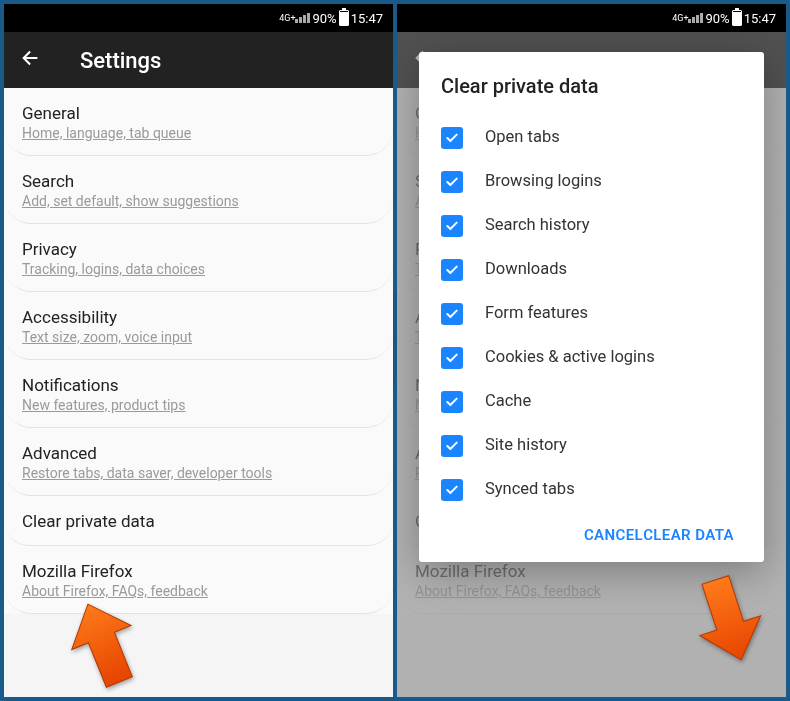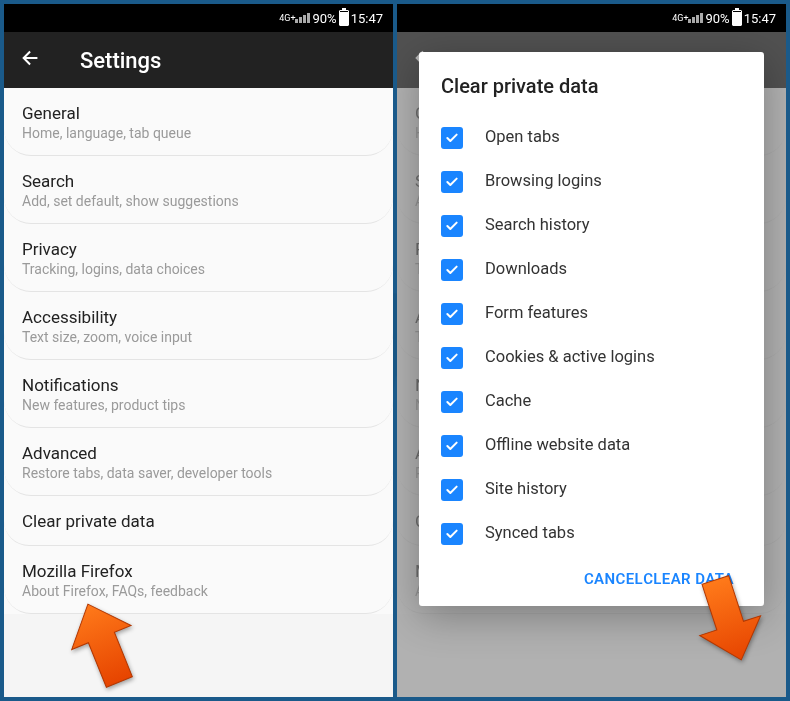--- a/index.html
+++ b/index.html
@@ -64,21 +64,21 @@
 .app-bar .back-arrow { font-size: 22px; cursor: pointer; }
 .app-bar .title { font-size: 22px; font-weight: 500; margin-left: 10px; }
 .settings-list { background: #fafafa; }
 .settings-item {
   padding: 15px 18px 14px;
   border-bottom: 1px solid #e4e4e4;
   cursor: pointer;
   border-radius: 27px;
 }
 .settings-item .item-title { font-size: 17px; color: #222; margin-bottom: 2px; }
-.settings-item .item-sub { font-size: 14px; color: #9a9a9a; }
+.settings-item .item-sub { font-size: 14px; color: #9a9a9a; text-decoration: underline; }
 .settings-item.single .item-title { margin-bottom: 0; }
 .dim-overlay {
   position: absolute; top:28px; left:0; right:0; bottom:0;
   background: rgba(120,120,120,0.55);
 }
 .dialog {
   position: absolute;
   top: 48px; left: 22px; right: 22px;
   background: #fff;
   border-radius: 3px;
@@ -313,28 +313,20 @@
             </svg>
           </span>
         <span class="check-label">Cache</span>
       </div>
       <div class="check-row">
         <span class="checkbox">
             <svg viewBox="0 0 24 24">
               <path d="M5 12l4.5 4.5L19 7" stroke="#fff" stroke-width="3" fill="none" stroke-linecap="round" stroke-linejoin="round"></path>
             </svg>
           </span>
-        <span class="check-label">Offline website data</span>
-      </div>
-      <div class="check-row">
-        <span class="checkbox">
-            <svg viewBox="0 0 24 24">
-              <path d="M5 12l4.5 4.5L19 7" stroke="#fff" stroke-width="3" fill="none" stroke-linecap="round" stroke-linejoin="round"></path>
-            </svg>
-          </span>
         <span class="check-label">Site history</span>
       </div>
       <div class="check-row">
         <span class="checkbox">
             <svg viewBox="0 0 24 24">
               <path d="M5 12l4.5 4.5L19 7" stroke="#fff" stroke-width="3" fill="none" stroke-linecap="round" stroke-linejoin="round"></path>
             </svg>
           </span>
         <span class="check-label">Synced tabs</span>
       </div>

